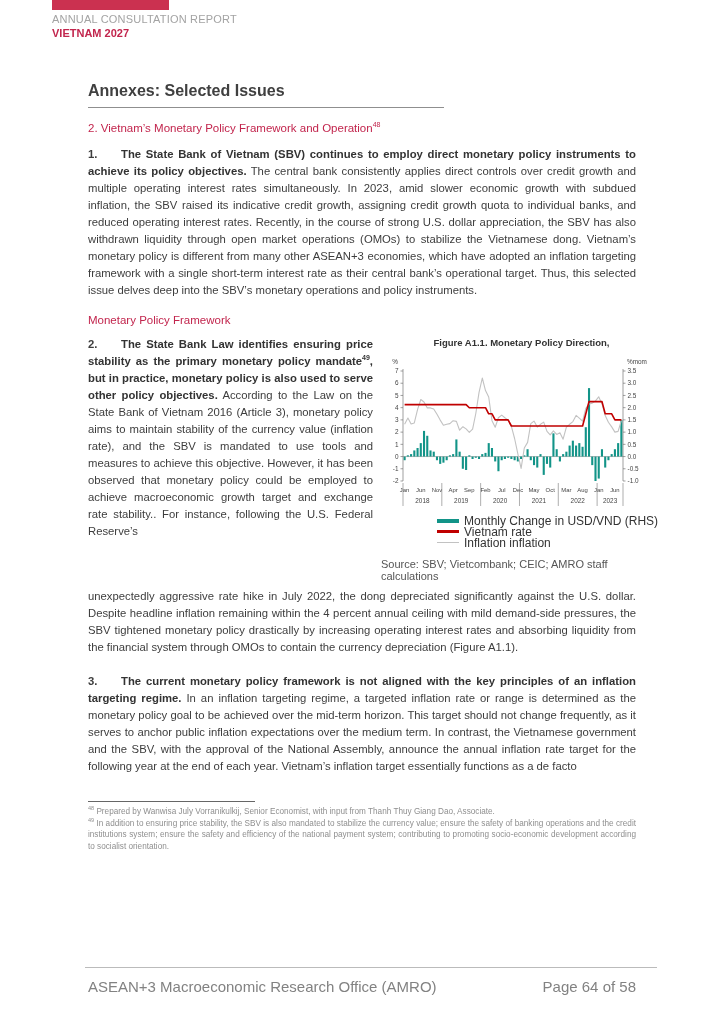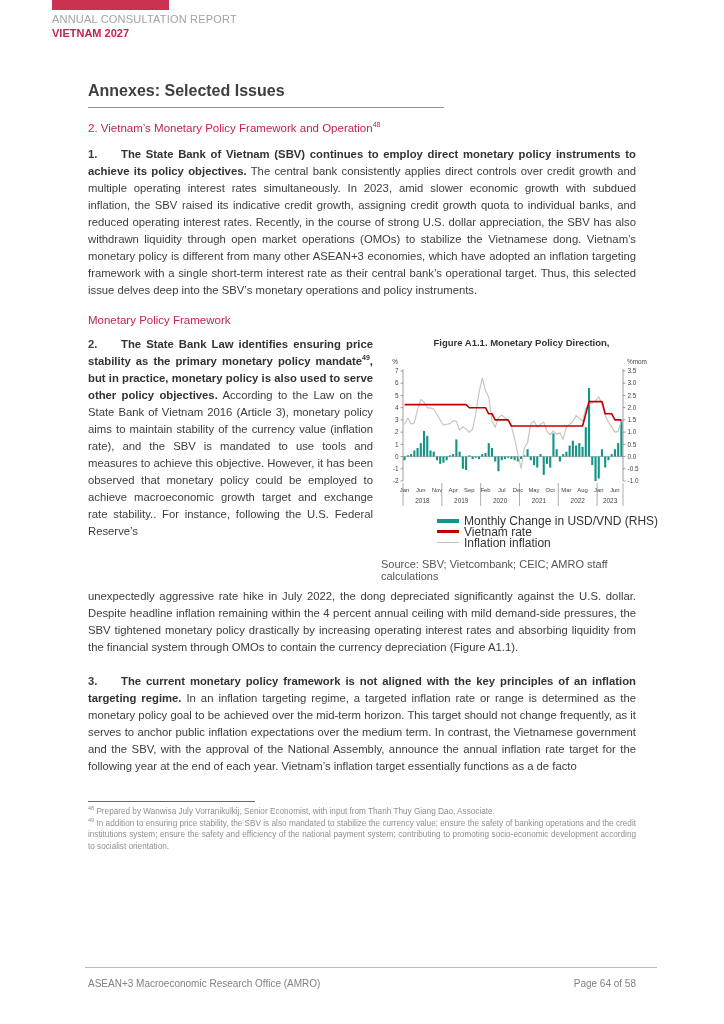--- a/index.html
+++ b/index.html
@@ -34,21 +34,21 @@
   .legend-label{font-size:12px;color:#333;white-space:nowrap;}
   .fig-source{font-size:11px;color:#555;margin-top:10px;margin-left:-2px;}
   
   .footnotes{margin-top:26px;}
   .fn-rule{border:0;border-top:1px solid #666;width:167px;margin:0 0 4px 0;}
   .fn{font-size:8.2px;line-height:11.5px;color:#8f8f8f;text-align:justify;margin:0;}
   .fn sup{font-size:5.5px;}
   
   .footer-rule{position:absolute;left:85px;top:967px;width:572px;border:0;border-top:1px solid #bbb;margin:0;}
   .footer{position:absolute;left:88px;top:978px;width:548px;display:flex;justify-content:space-between;
-          font-size:10px;color:#828282;align-items:center;}
+          font-size:15px;color:#828282;align-items:center;}
   svg text{font-family:"Liberation Sans",sans-serif;}
 </style>
 </head>
 <body>
 
 <div class="page">
 
   <div class="logo-bar" style="background: rgb(203, 49, 80);"></div>
   <div class="hdr-type">ANNUAL CONSULTATION REPORT</div>
   <div class="hdr-title red" style="color: rgb(194, 37, 77);">VIETNAM 2027</div>

